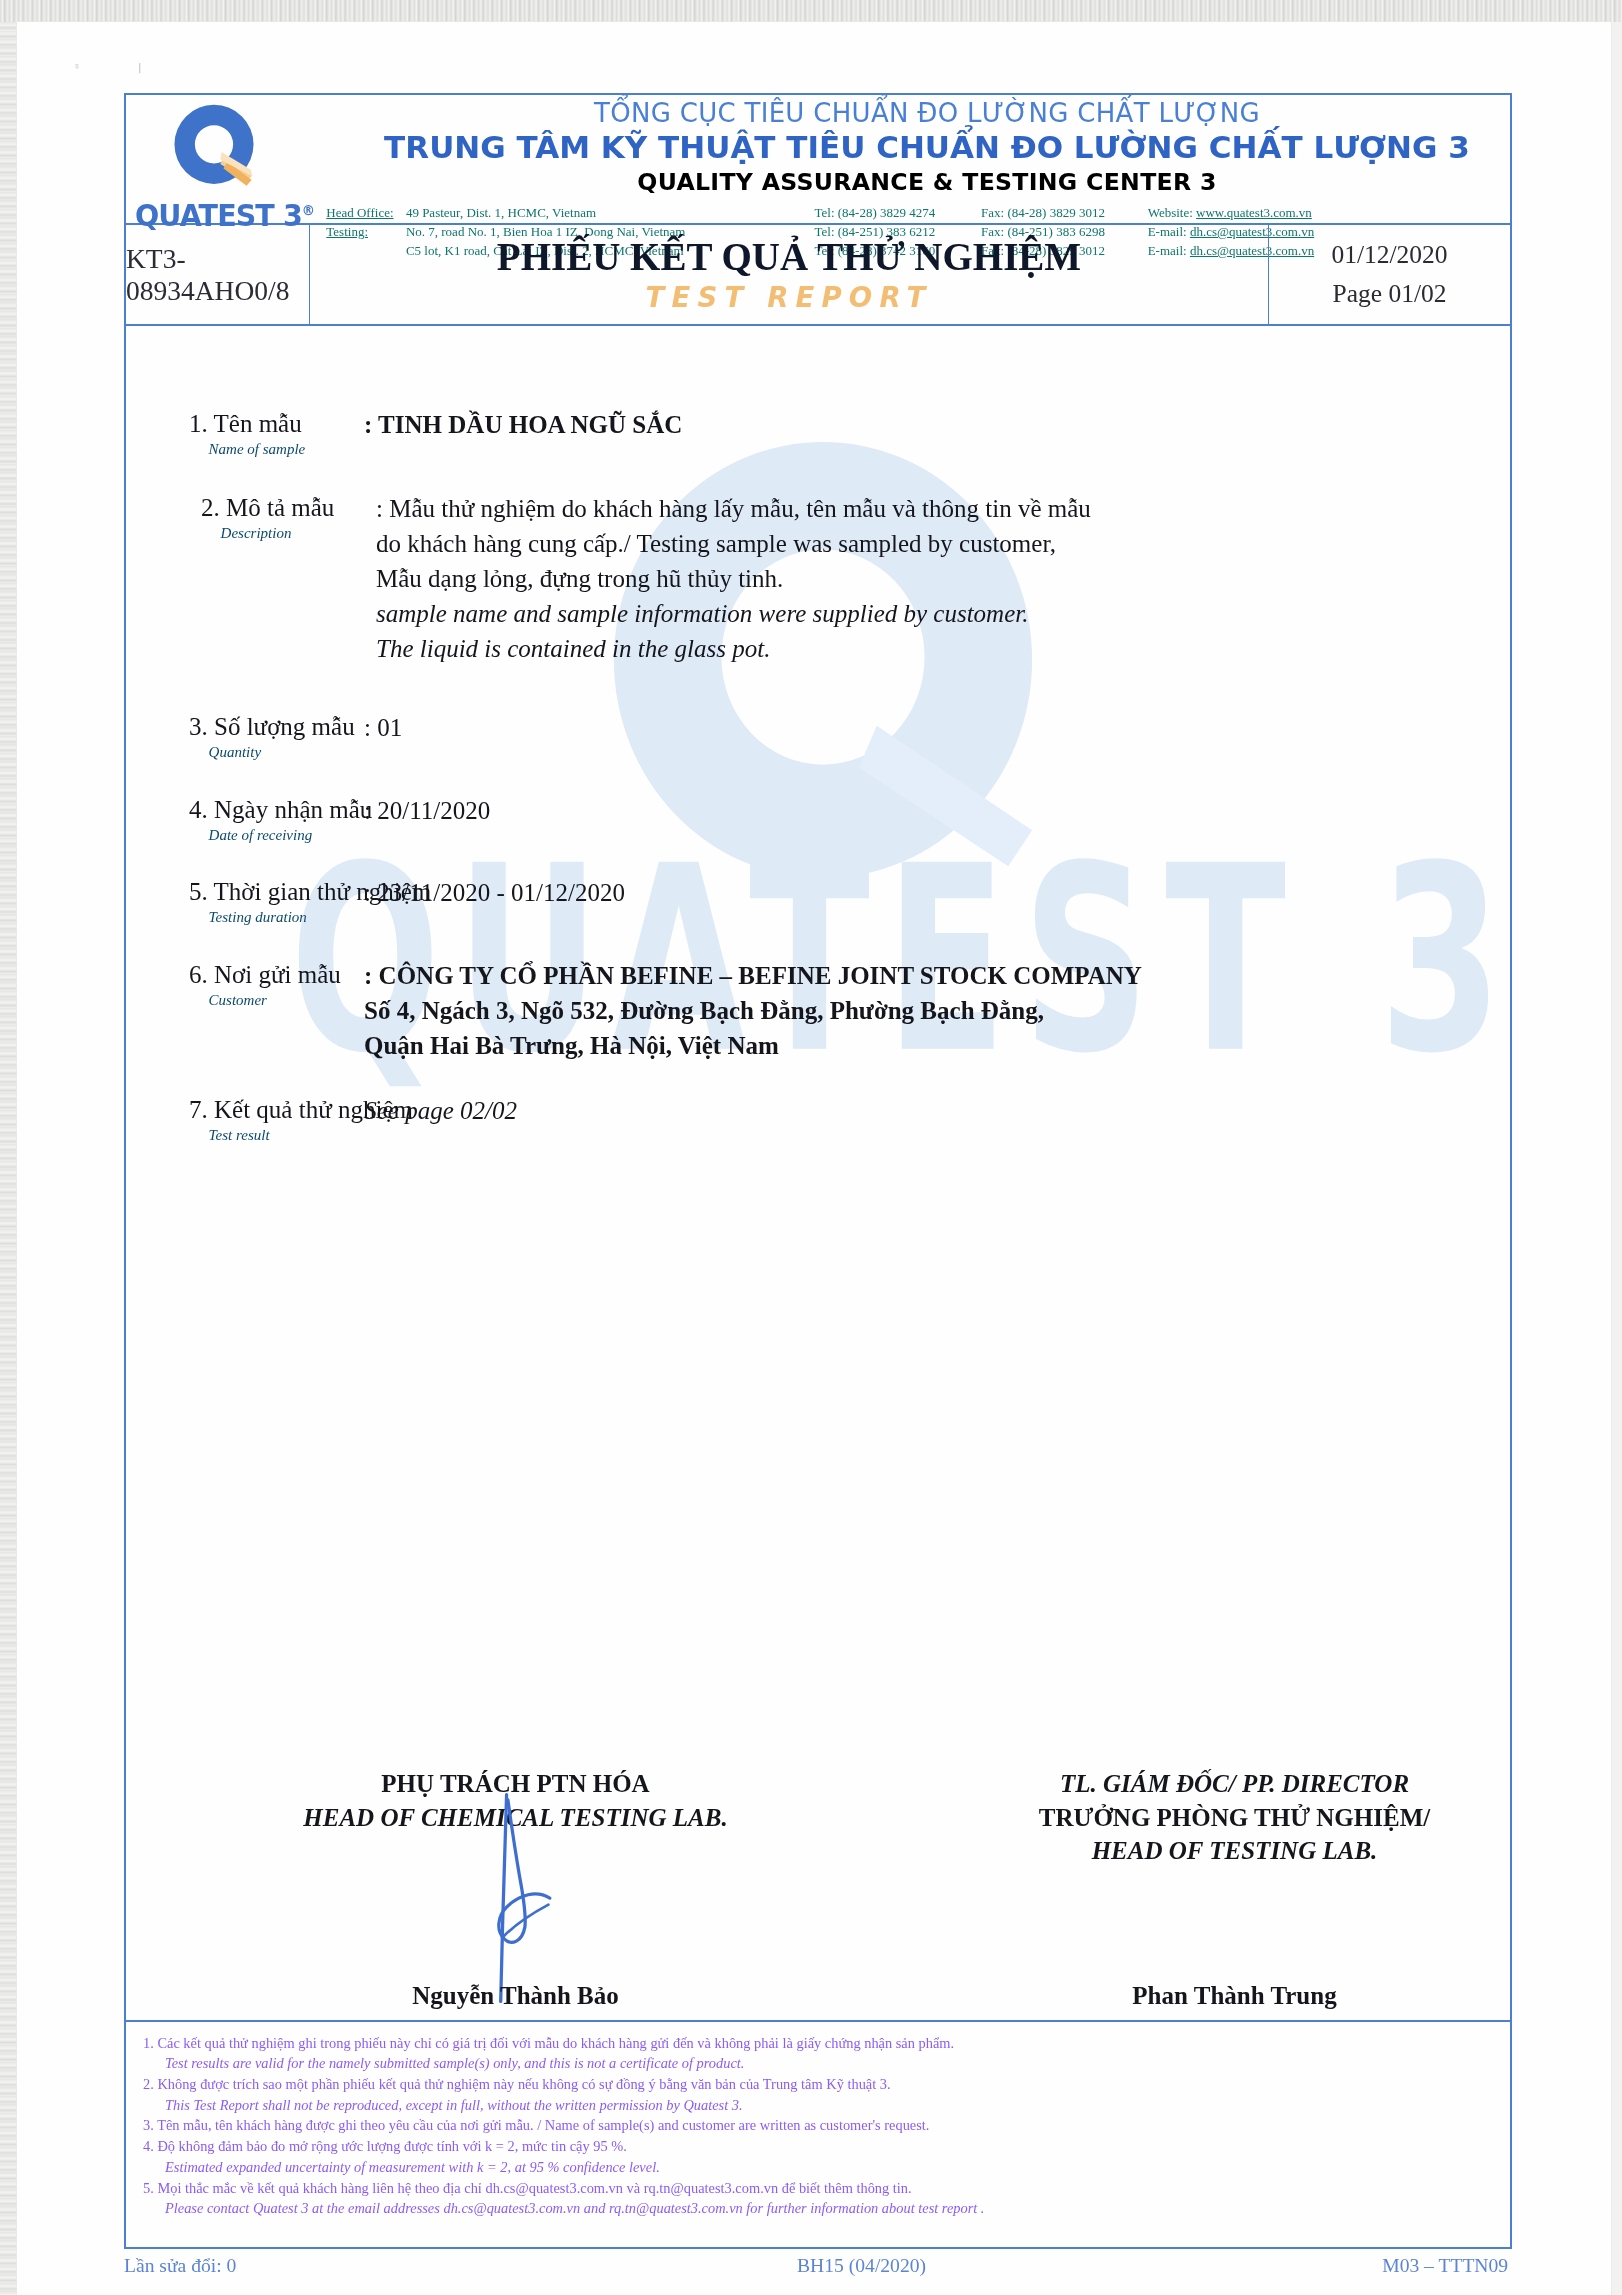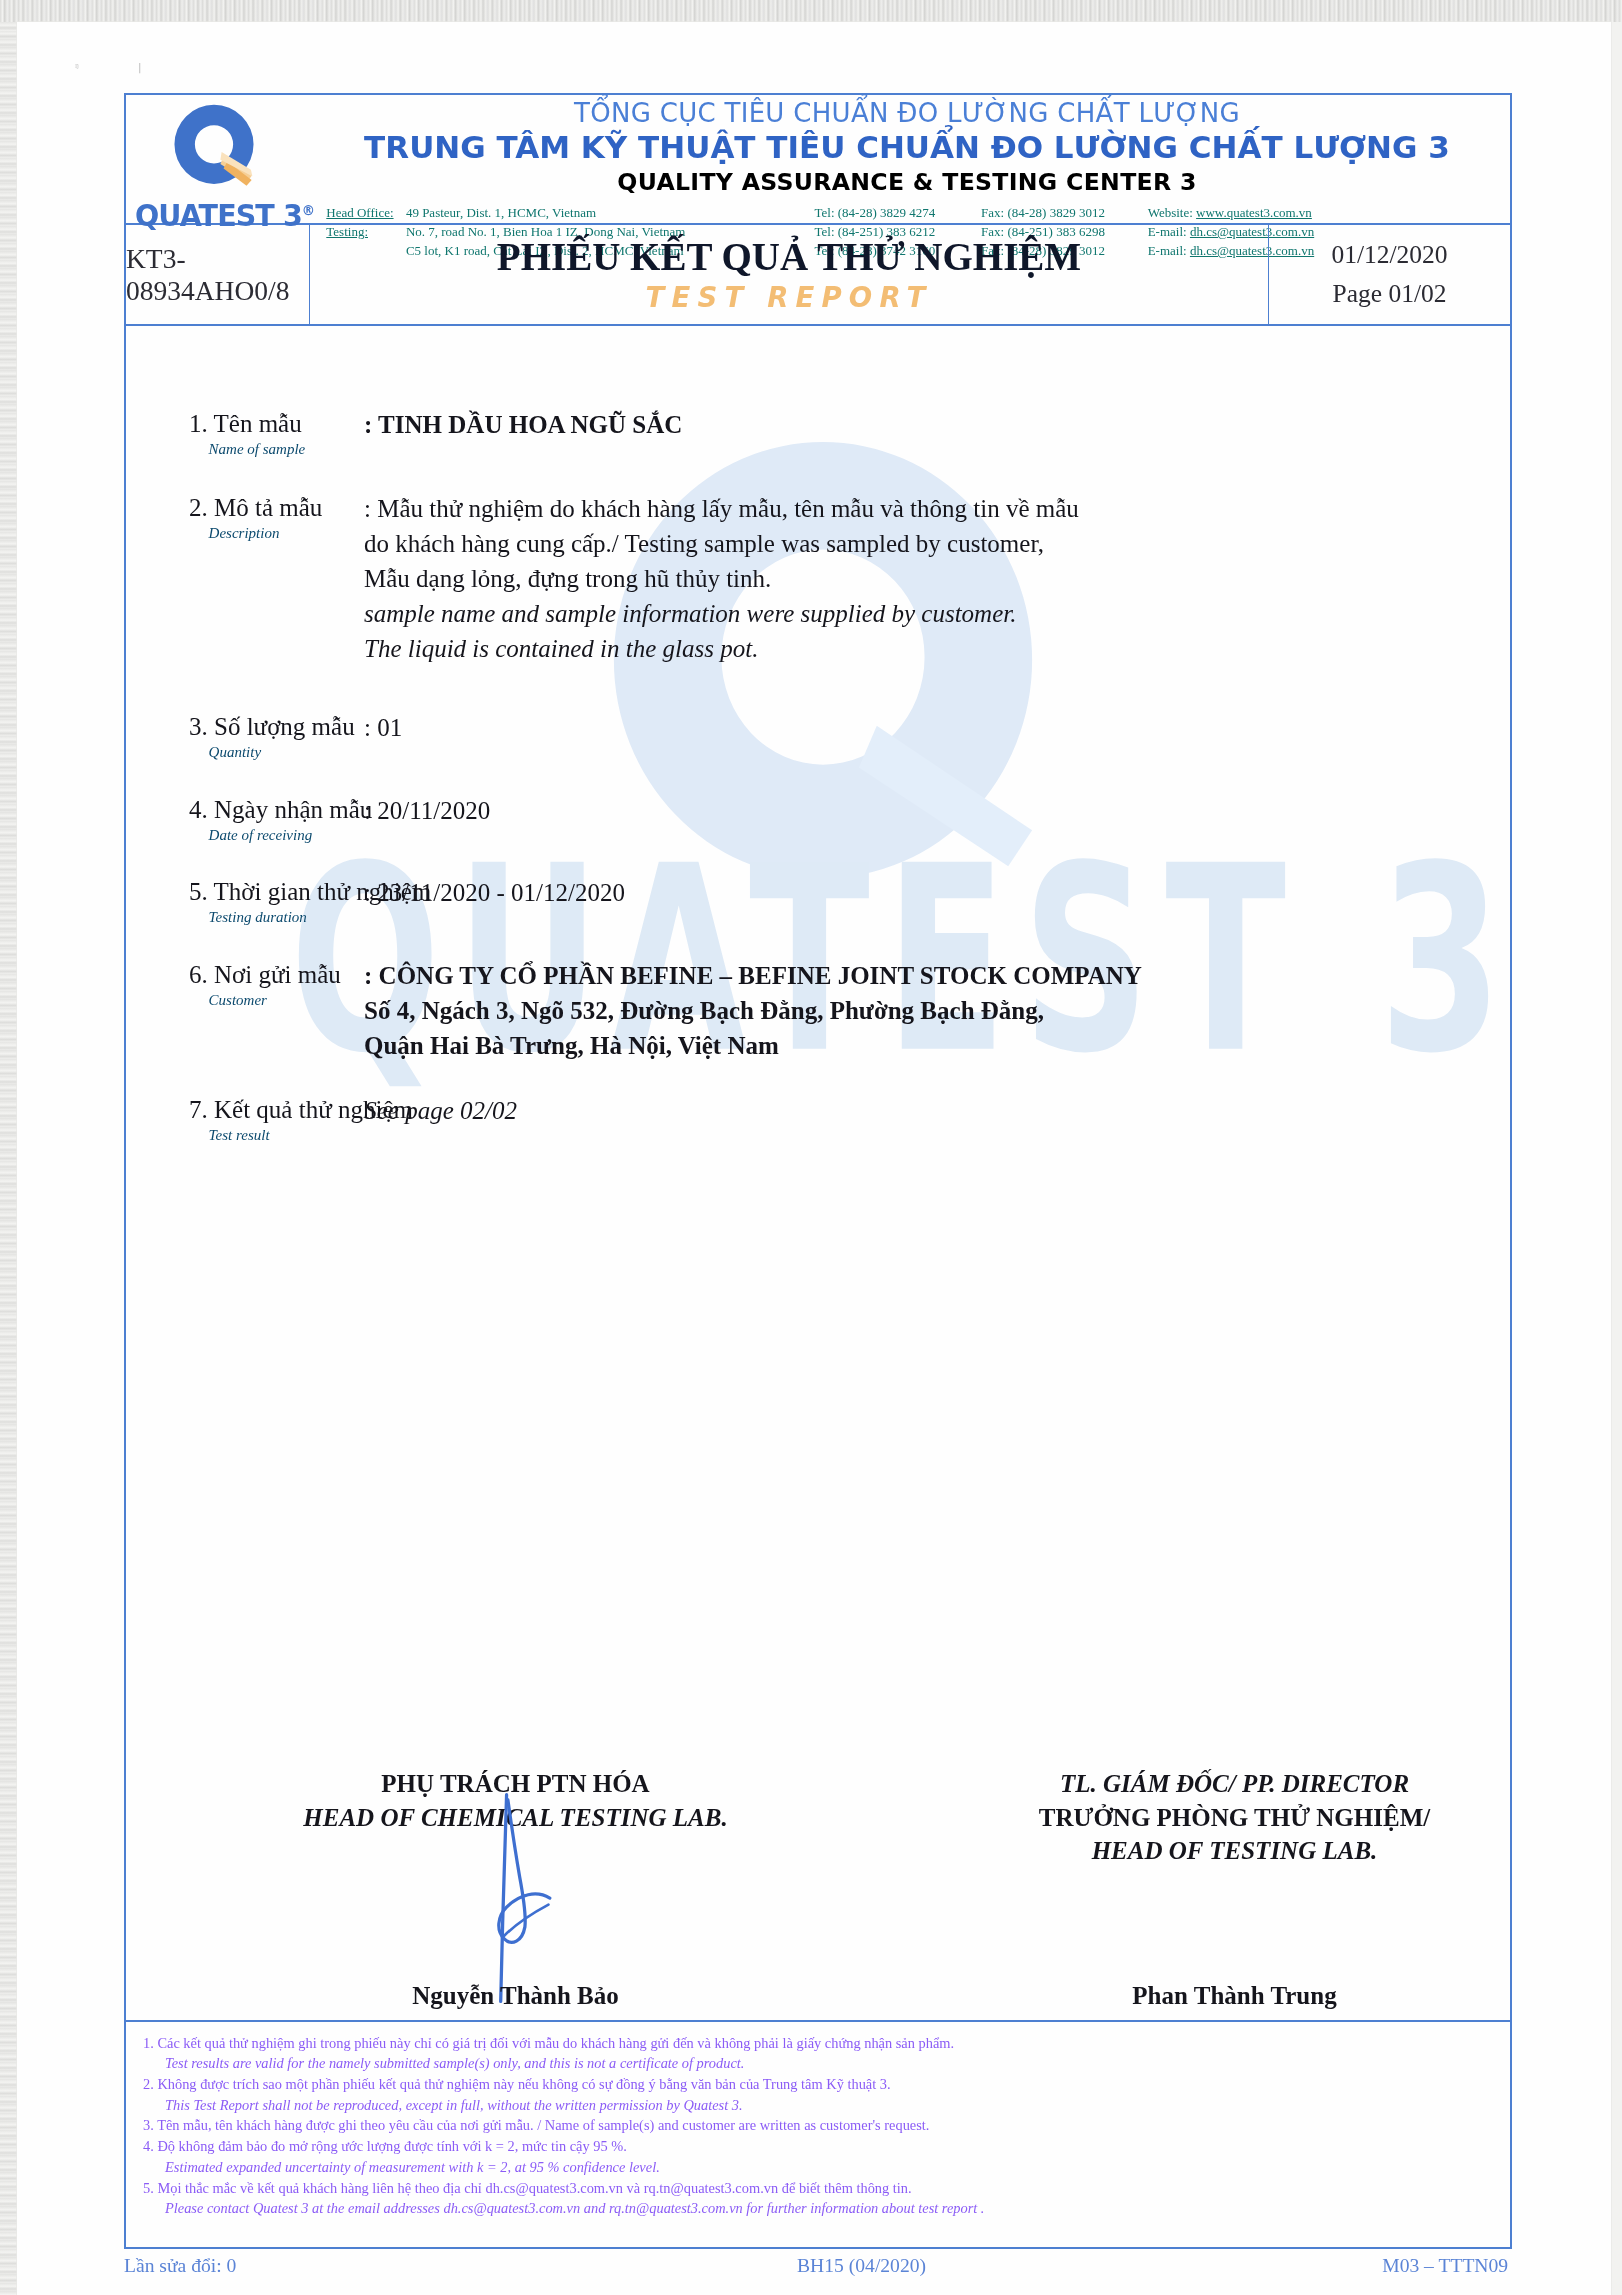--- a/index.html
+++ b/index.html
@@ -32,21 +32,21 @@
   
   .hdr{position:absolute;left:0;top:0;width:100%;height:130px;
       border-bottom:2px solid #4d7fd1;box-sizing:border-box;}
   .logo-box{position:absolute;left:9.2px;top:3.9px;width:190px;height:124px;}
   .logo-q{position:absolute;left:27.5px;top:2.6px;width:102px;height:102px;}
   .logo-word{position:absolute;left:0px;top:98px;width:190px;
     font-family:"DejaVu Sans", sans-serif;font-weight:bold;font-size:31px;color:#3f72c9;
     letter-spacing:-1px;white-space:nowrap;transform:scaleX(.92);transform-origin:left top;}
   .logo-reg{font-size:14.4px;vertical-align:super;}
 
-  .hdr-titles{position:absolute;left:192px;top:2.6px;width:1178px;text-align:center;}
+  .hdr-titles{position:absolute;left:212px;top:2.6px;width:1178px;text-align:center;}
   .t-line1{font-family:"DejaVu Sans", sans-serif;font-size:26px;color:#4a7fd6;letter-spacing:0.3px;line-height:1.22;}
   .t-line2{font-family:"DejaVu Sans", sans-serif;font-weight:bold;font-size:31px;color:#2f63c4;
       line-height:1.22;letter-spacing:0px;transform:scaleX(1.0);}
   .t-line3{font-family:"DejaVu Sans", sans-serif;font-weight:bold;font-size:23.6px;color:#000000;line-height:1.35;letter-spacing:0.3px;}
 
   .contact{position:absolute;left:199px;top:109px;width:1171px;
     font-family:"Liberation Serif", serif;font-size:13px;color:#0f766e;line-height:1.46;}
   .contact table{border-collapse:collapse;width:100%;}
   .contact td{padding:0 1.3px;white-space:nowrap;font-size:13px;}
   .c-lbl{width:77px;}
@@ -199,21 +199,21 @@
         <div class="item" style="margin-bottom:31px;">
           <div class="it-left">
             <div class="it-num">1. Tên mẫu</div>
             <div class="it-en">Name of sample</div>
           </div>
           <div class="it-right">
             <div class="ln bold">: TINH DẦU HOA NGŨ SẮC</div>
           </div>
         </div>
 
-        <div class="item" style="margin-bottom:27.5px;">
+        <div class="item" style="margin-bottom:27.5px;margin-left:12px;">
           <div class="it-left">
             <div class="it-num">2. Mô tả mẫu</div>
             <div class="it-en">Description</div>
           </div>
           <div class="it-right">
             <div class="ln">: Mẫu thử nghiệm do khách hàng lấy mẫu, tên mẫu và thông tin về mẫu</div>
             <div class="ln">do khách hàng cung cấp./ Testing sample was sampled by customer,</div>
             <div class="ln">Mẫu dạng lỏng, đựng trong hũ thủy tinh.</div>
             <div class="ln ital">sample name and sample information were supplied by customer.</div>
             <div class="ln ital">The liquid is contained in the glass pot.</div>

